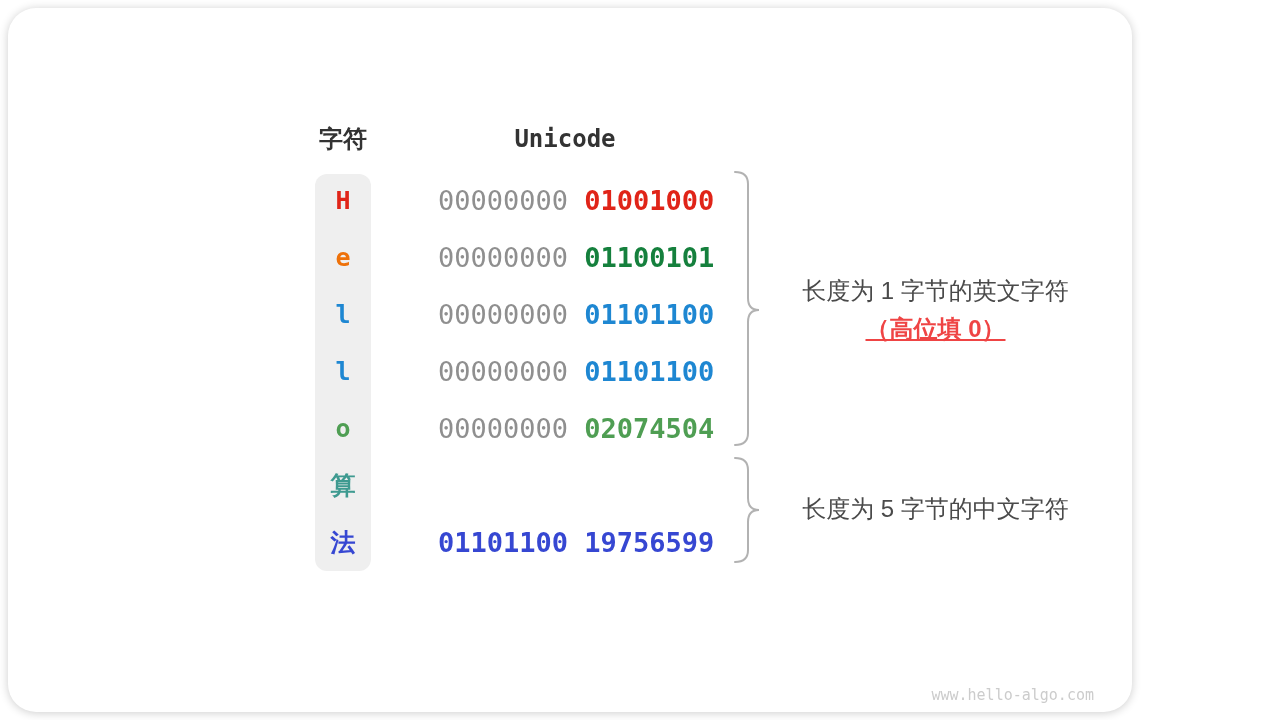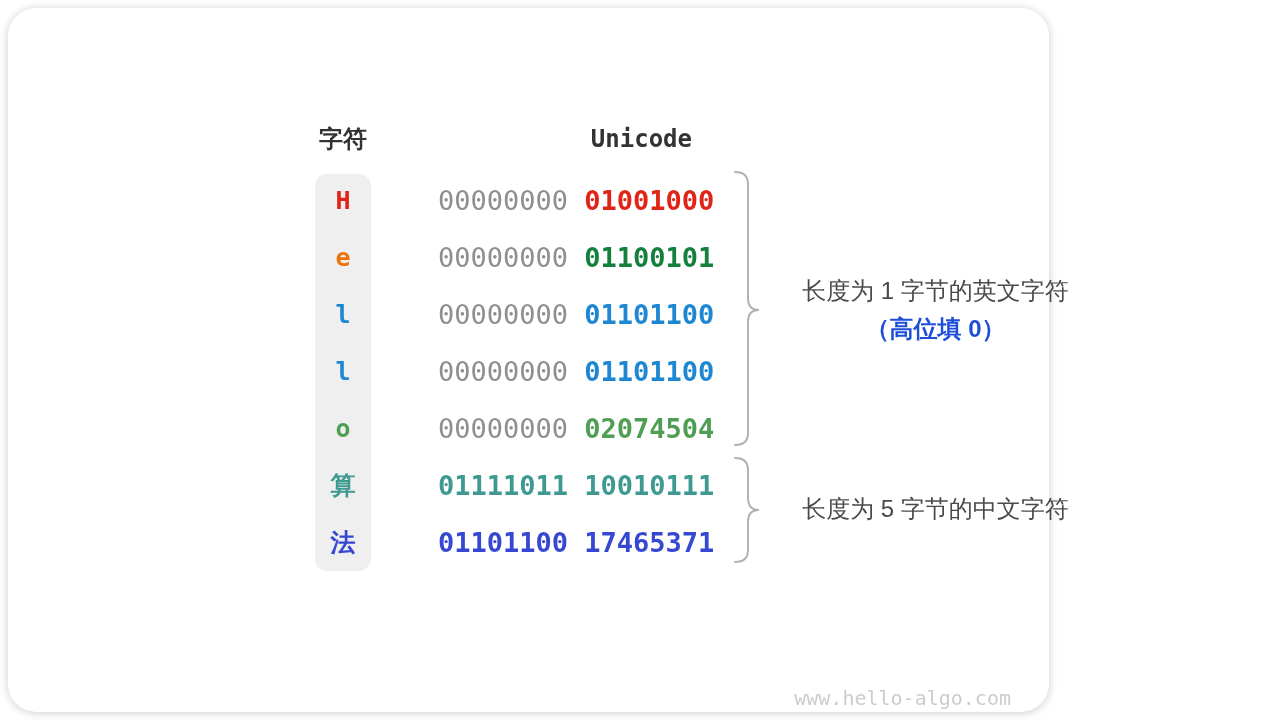--- a/index.html
+++ b/index.html
@@ -2,21 +2,21 @@
 <html><head>
 <meta charset="utf-8">
 <style>
   * { margin: 0; padding: 0; box-sizing: border-box; }
   html, body { width: 1280px; height: 720px; background: #ffffff; overflow: hidden; }
   body { font-family: "Liberation Sans", sans-serif; position: relative; }
 
   .card {
     position: absolute;
     left: 8px; top: 8px;
-    width: 1041px; height: 704px;
+    width: 1124px; height: 704px;
     background: #ffffff;
     border-radius: 28px;
     box-shadow: 0 1px 10px rgba(0,0,0,0.20);
   }
 
   .col-header {
     position: absolute;
     top: 116px;
     height: 30px;
     line-height: 30px;
@@ -26,21 +26,20 @@
   }
   .char-header {
     left: 307px; width: 56px;
     font-size: 24px;
     font-family: "Liberation Sans", sans-serif;
   }
   .unicode-header {
     left: 430px; width: 254px;
     font-size: 24px;
     font-family: "DejaVu Sans Mono", monospace;
-    text-align: right;
   }
 
   .char-col-bg {
     position: absolute;
     left: 307px; top: 166px;
     width: 56px; height: 397px;
     background: #efefef;
     border-radius: 12px;
   }
 
@@ -79,38 +78,39 @@
     position: absolute;
     left: 755px; top: 266px;
     width: 345px;
     text-align: center;
     font-size: 24px;
     line-height: 34px;
     color: #4a4a4a;
   }
   .annotation-line-muted {
     margin-top: 4px;
-    color: #1d4ed8;
+    color: #ef4444;
     font-weight: bold;
+    text-decoration: underline;
   }
   .annotation-group-2 {
     position: absolute;
     left: 755px; top: 484px;
     width: 345px;
     text-align: center;
     font-size: 24px;
     line-height: 34px;
     color: #4a4a4a;
   }
 
   .footer {
     position: absolute;
     right: 38px; top: 678px;
     font-family: "DejaVu Sans Mono", monospace;
-    font-size: 20px;
+    font-size: 15px;
     color: #cccccc;
   }
 </style>
 </head>
 <body>
 
 <div class="card">
 
   <div class="col-header char-header">字符</div>
 
@@ -134,25 +134,24 @@
       <div class="row" style="top: 341px;">
         <div class="cell-char" style="color: rgb(30, 135, 210);">l</div>
         <div class="cell-binary"><span class="byte gray" style="color: rgb(143, 143, 143);">00000000</span> <span class="byte colored" style="color: rgb(30, 135, 210);">01101100</span></div>
       </div>
       <div class="row" style="top: 398px;">
         <div class="cell-char" style="color: rgb(79, 158, 83);">o</div>
         <div class="cell-binary"><span class="byte gray" style="color: rgb(143, 143, 143);">00000000</span> <span class="byte colored" style="color: rgb(79, 158, 83);">02074504</span></div>
       </div>
       <div class="row" style="top: 455px;">
         <div class="cell-char" style="color: rgb(62, 154, 144);">算</div>
-        <div class="cell-binary"><span class="byte colored" style="color: rgb(62, 154, 144);">01111011</span> <span class="byte colored" style="color: rgb(62, 154, 144);">10010111</span></div>
       </div>
       <div class="row" style="top: 512px;">
         <div class="cell-char" style="color: rgb(54, 71, 210);">法</div>
-        <div class="cell-binary"><span class="byte colored" style="color: rgb(54, 71, 210);">01101100</span> <span class="byte colored" style="color: rgb(54, 71, 210);">17465371</span></div>
+        <div class="cell-binary"><span class="byte colored" style="color: rgb(54, 71, 210);">01101100</span> <span class="byte colored" style="color: rgb(54, 71, 210);">19756599</span></div>
       </div>
     </div>
 
   <svg class="braces-svg" viewBox="0 0 40 420" fill="none" xmlns="http://www.w3.org/2000/svg">
     <path d="M 7 14 Q 20 14 20 26 L 20 140 Q 20 152 31 152 Q 20 152 20 164 L 20 275 Q 20 287 7 287" stroke="#b2b2b2" stroke-width="2" stroke-linecap="round" fill="none"></path>
     <path d="M 7 300 Q 20 300 20 312 L 20 340 Q 20 352 31 352 Q 20 352 20 364 L 20 392 Q 20 404 7 404" stroke="#b2b2b2" stroke-width="2" stroke-linecap="round" fill="none"></path>
   </svg>
 
   <div class="annotation-group-1">
     <div>长度为 1 字节的英文字符</div>

